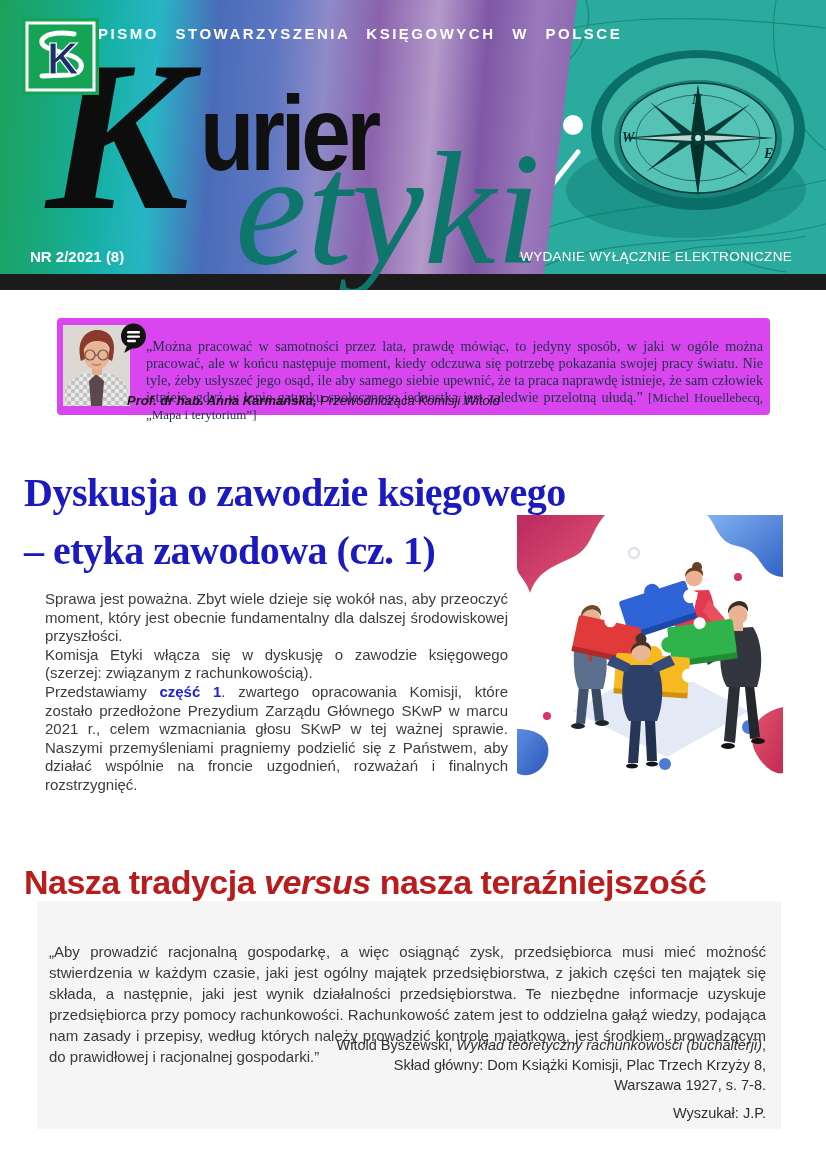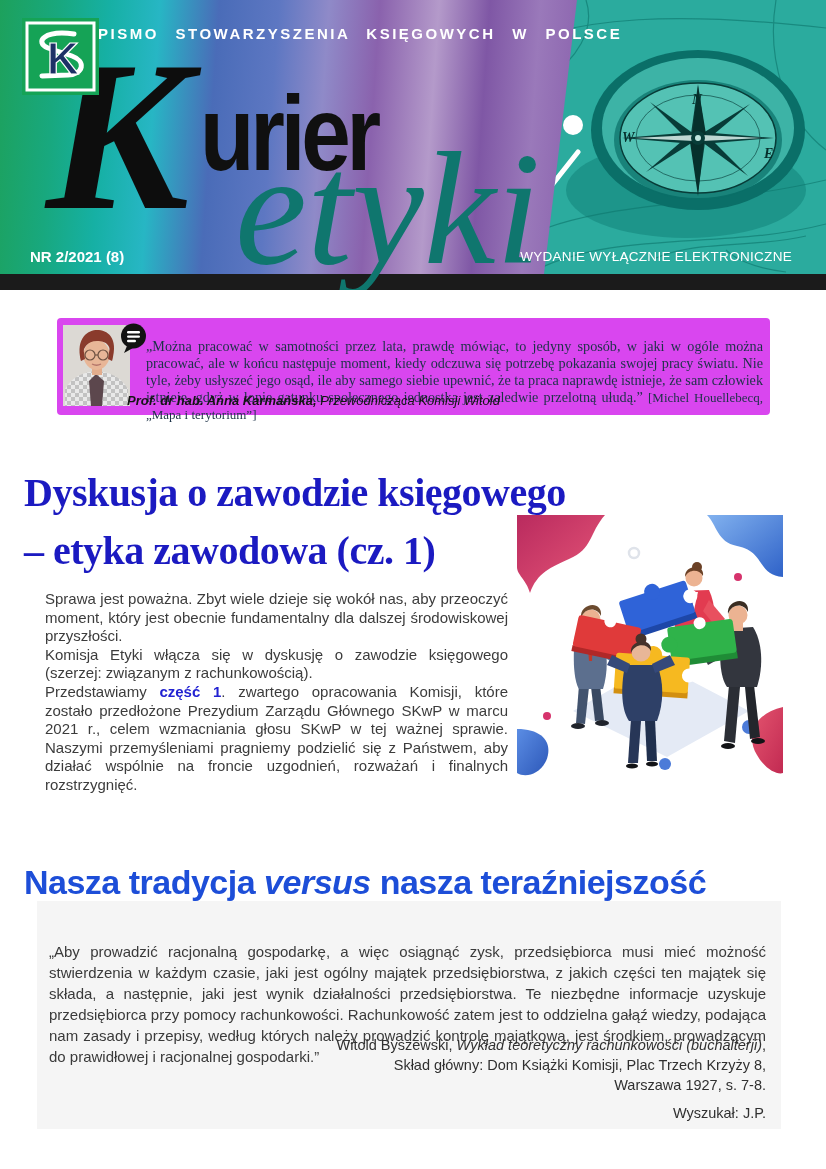--- a/index.html
+++ b/index.html
@@ -31,21 +31,21 @@
   .quote-author .role{font-style:italic;}
 
   
   .h1{position:absolute;left:24px;top:437px;font-family:"Liberation Serif",serif;font-weight:700;font-size:40px;line-height:58px;color:#1b1ac1;letter-spacing:-.5px;z-index:2;}
   .article-body{position:absolute;left:45px;top:590px;width:463px;font-size:15px;line-height:18.6px;color:#3c3c3c;text-align:justify;}
   .article-body p{margin:0;}
   .hl{color:#2222d2;font-weight:700;}
   .illustration{position:absolute;left:517px;top:515px;width:266px;height:266px;}
 
   
-  .h2{position:absolute;left:24px;top:831px;font-family:"Liberation Sans",sans-serif;font-weight:700;font-size:34px;line-height:46px;color:#1d4ed8;letter-spacing:-.5px;white-space:nowrap;}
+  .h2{position:absolute;left:24px;top:831px;font-family:"Liberation Sans",sans-serif;font-weight:700;font-size:34px;line-height:46px;color:#b91c1c;letter-spacing:-.5px;white-space:nowrap;}
   .h2 .it{font-style:italic;}
   .gray-card{position:absolute;left:37px;top:901px;width:744px;height:228px;background:#f5f5f5;}
   .gray-quote{position:absolute;left:12px;right:15px;top:25px;font-size:15px;line-height:21px;color:#3a3a3a;text-align:justify;}
   .citation{position:absolute;right:15px;top:134px;text-align:right;font-size:14.5px;line-height:20px;color:#303030;}
   .citation .it{font-style:italic;}
   .found-by{position:absolute;right:15px;top:204px;font-size:14.5px;color:#303030;}
 </style>
 </head>
 <body>
 

